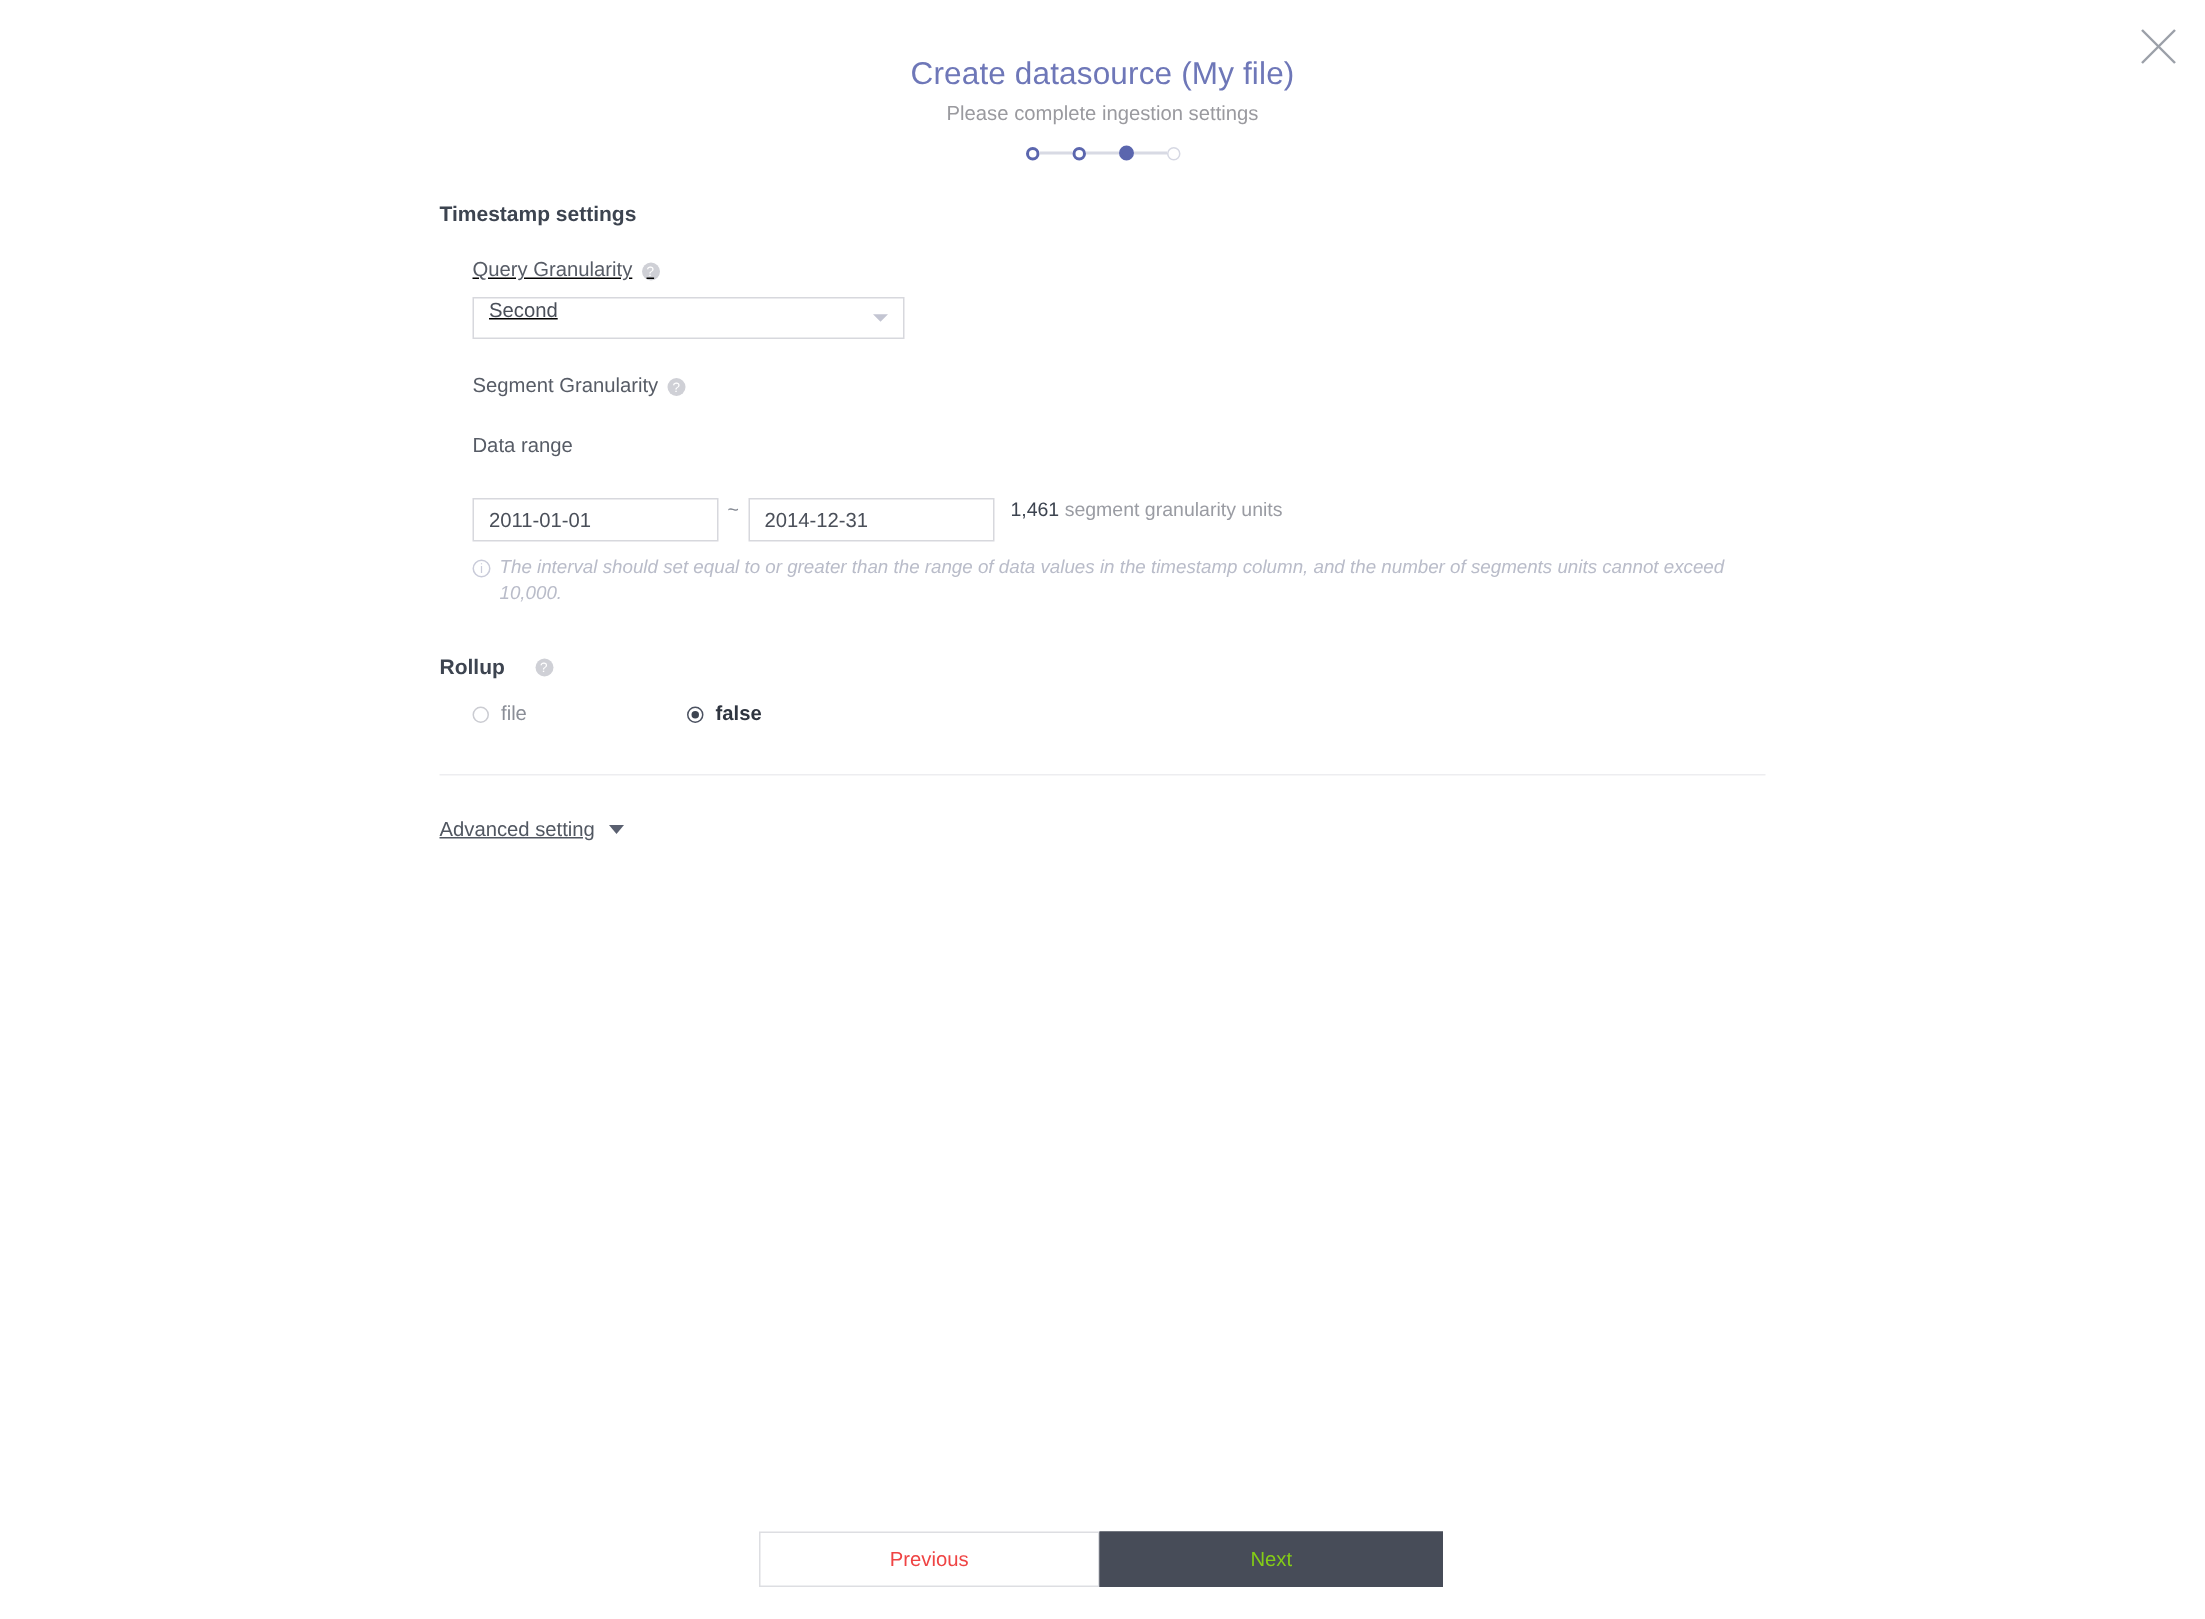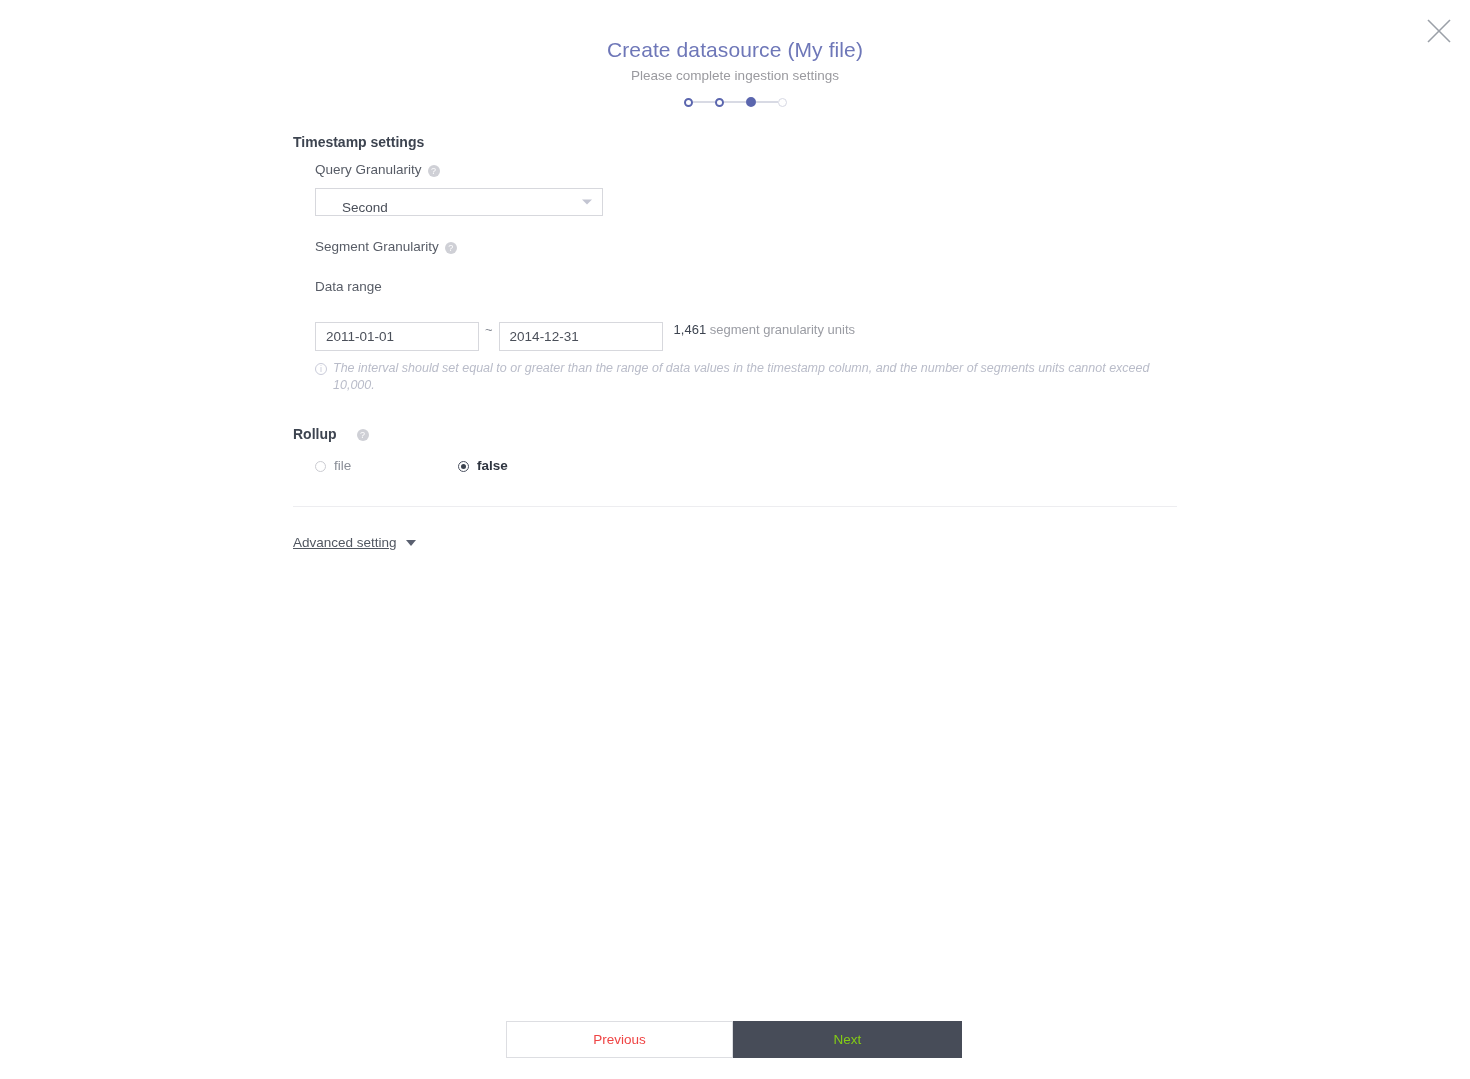--- a/index.html
+++ b/index.html
@@ -56,22 +56,22 @@
     width:12px; height:12px; border-radius:50%;
     background:#cfd0d6; color:#ffffff;
     font-size:9px; line-height:12px; text-align:center;
     font-family:"Liberation Sans", sans-serif;
     display:inline-block; cursor:pointer; position:relative; top:1px;
   }
 
   .select-box {
     position:relative; width:288px; height:28px;
     border:1px solid #d7d8dd; background:#fff;
-    display:flex; align-items:flex-end;
-    padding:0 26px; margin-top:9px;
+    display:flex; align-items:flex-start;
+    padding:0 10px; margin-top:9px;
     font-size:13.5px; color:#4a4f59; cursor:pointer;
   }
   .select-caret {
     position:absolute; right:10px; top:50%; transform:translateY(-50%);
     width:0; height:0;
     border-left:5px solid transparent; border-right:5px solid transparent;
     border-top:5px solid #c3c5d2;
   }
 
   .range-row { display:flex; align-items:flex-start; margin-top:26px; }
@@ -176,21 +176,21 @@
       <div class="step-dot current"></div>
       <div class="step-line"></div>
       <div class="step-dot todo"></div>
     </div>
   </div>
 
   <div class="body">
 
     <div class="section-title">Timestamp settings</div>
 
-    <div class="field" style="margin-top:8px;">
+    <div class="field" style="margin-top:18px;text-decoration:underline;">
       <div class="field-label-row">
         <span class="field-label">Query Granularity</span>
         <span class="help-icon">?</span>
       </div>
       <div class="select-box">
         <span>Second</span>
         <span class="select-caret"></span>
       </div>
     </div>
 

